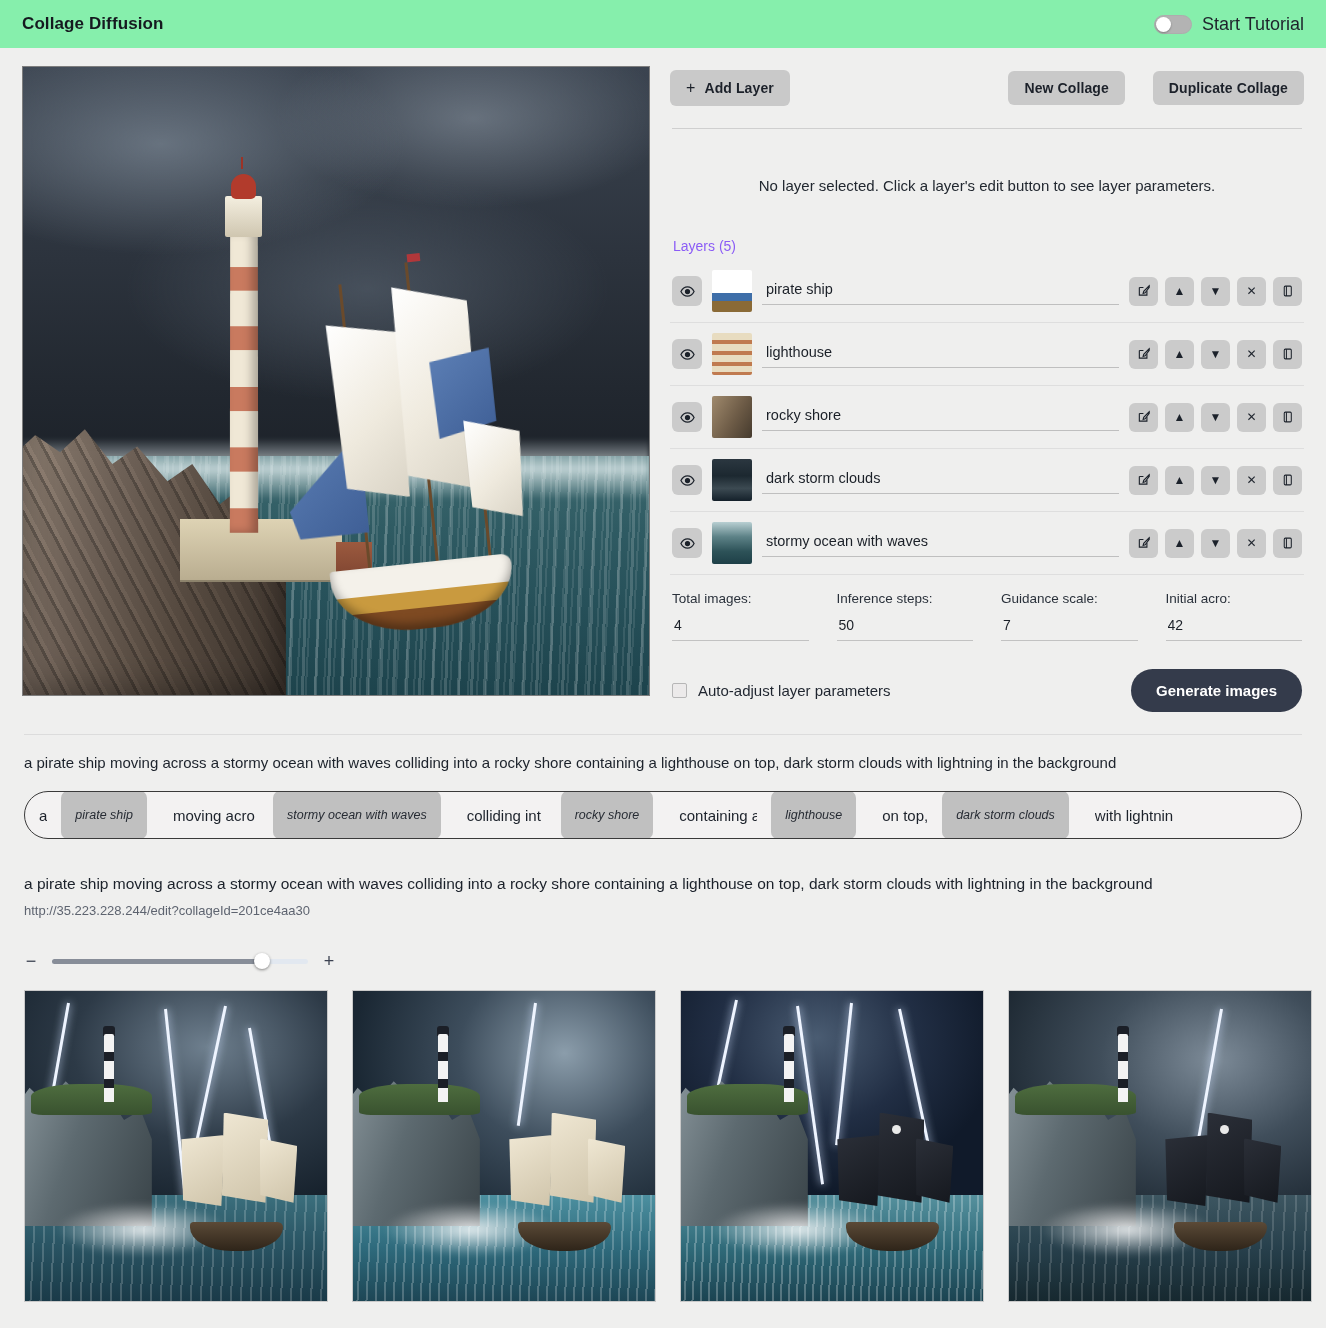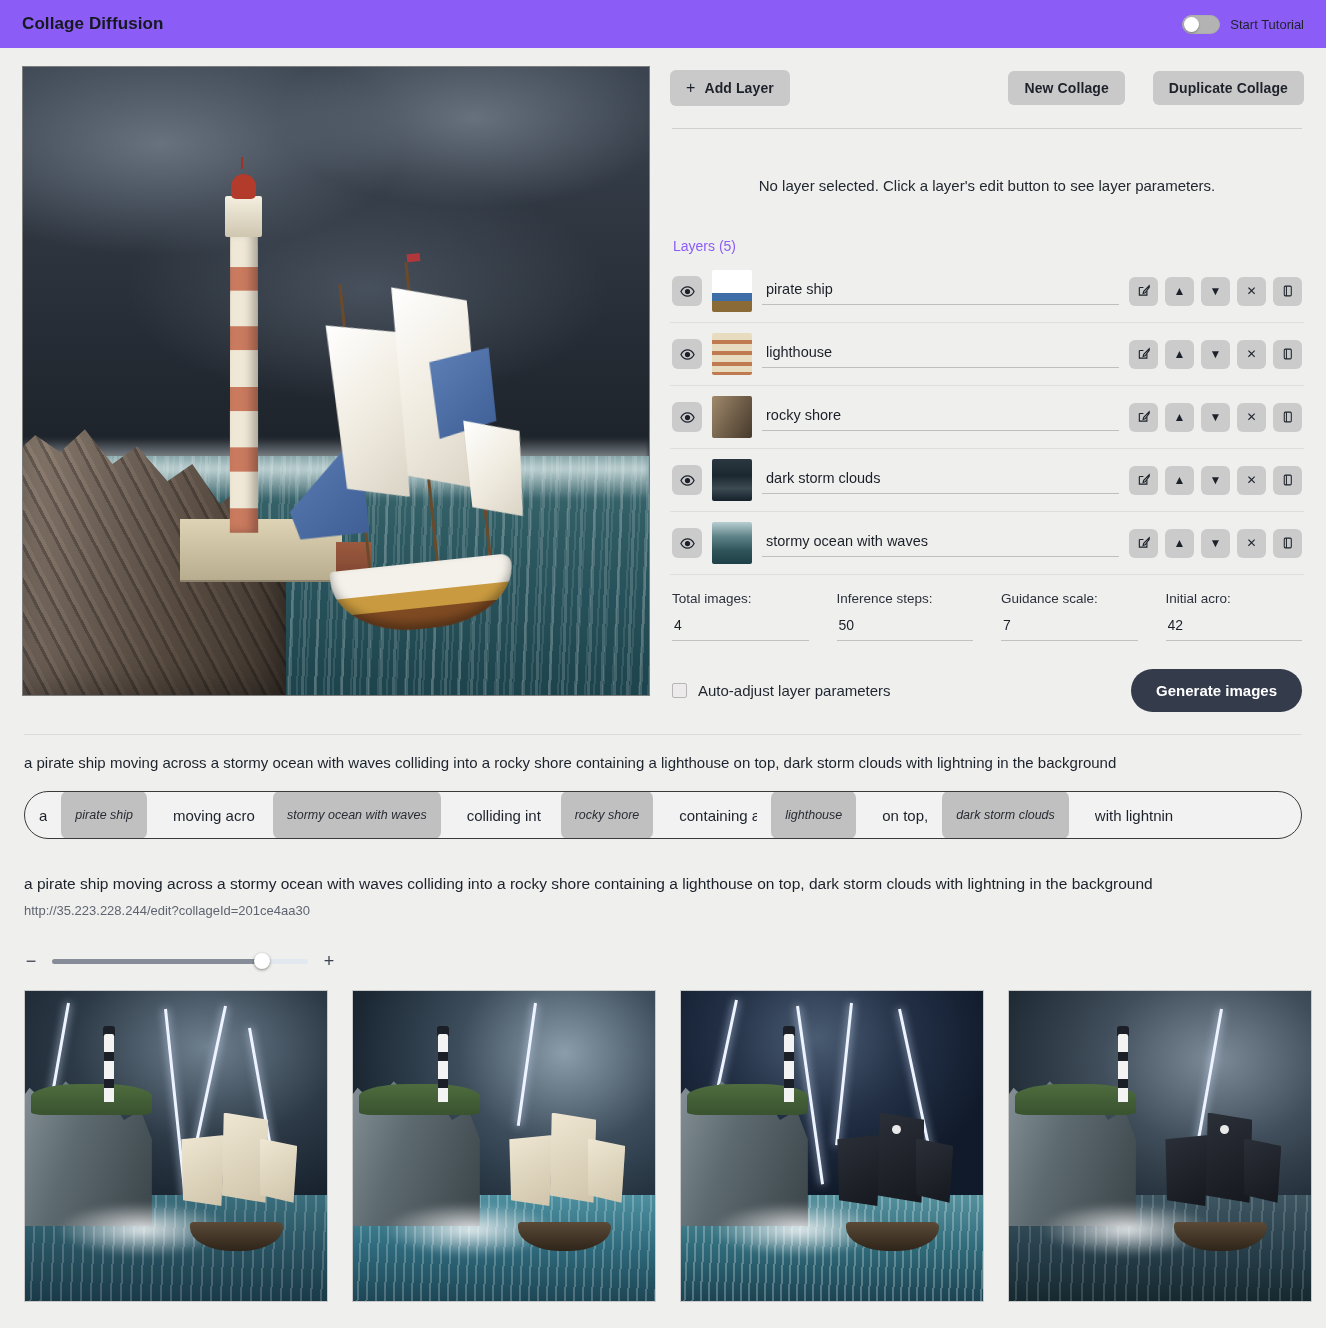--- a/index.html
+++ b/index.html
@@ -7,36 +7,36 @@
   body {
     width:1326px; height:1328px;
     background:#efefee;
     font-family:"Liberation Sans", sans-serif;
     color:#1f2430;
     overflow:hidden;
   }
 
   
   #header {
-    height:48px; background:#8b5cf6;
+    height:48px; background:#86efac;
     display:flex; align-items:center;
     padding:0 22px 0 22px;
     position:relative;
   }
   #app-title { font-size:17px; font-weight:bold; letter-spacing:.1px; color:#15191f; }
   #tutorial-wrap { margin-left:auto; display:flex; align-items:center; gap:10px; }
   .switch {
     width:38px; height:19px; border-radius:10px; background:#b3b3b3;
     position:relative; flex:0 0 auto; border:1px solid #adadad;
   }
   .switch .knob {
     position:absolute; top:1px; left:1px; width:15px; height:15px;
     border-radius:50%; background:#fff; box-shadow:0 1px 2px rgba(0,0,0,.3);
   }
-  #tutorial-label { font-size:13px; color:#1e232b; }
+  #tutorial-label { font-size:18px; color:#1e232b; }
 
   
   #top-area { display:flex; padding:18px 22px 0 22px; gap:20px; }
 
   
   #canvas-wrap {
     width:628px; height:630px; flex:0 0 auto;
     background:#fff; border:1px solid #7d7d7d;
     position:relative; overflow:hidden;
   }

